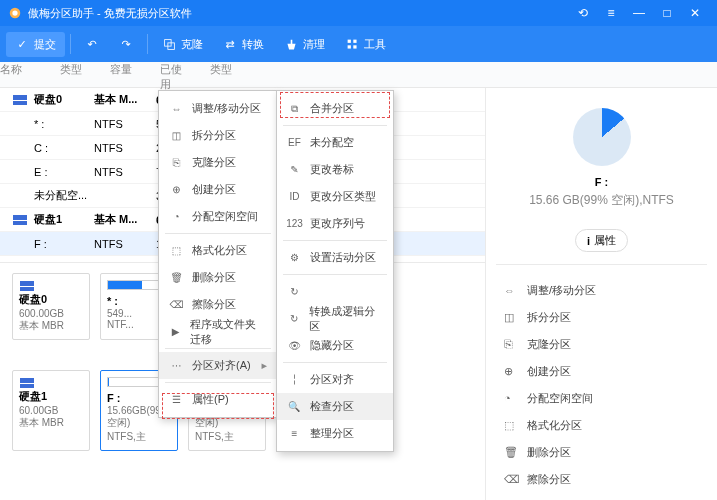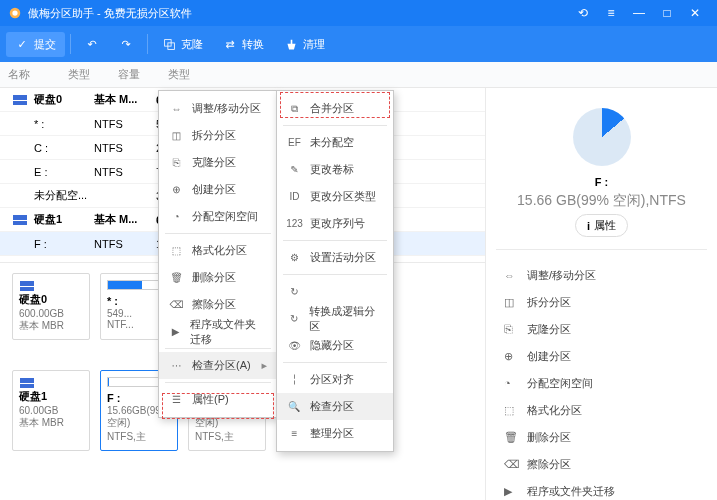--- a/index.html
+++ b/index.html
@@ -5,21 +5,21 @@
 *{margin:0;padding:0;box-sizing:border-box;font-family:"Microsoft YaHei",sans-serif;font-size:11px;-webkit-font-smoothing:antialiased}
 body{width:717px;height:500px;overflow:hidden;background:#fff;position:relative}
 .titlebar{height:26px;background:#1a7cf5;color:#fff;display:flex;align-items:center;padding:0 8px}
 .titlebar .title{flex:1;font-size:11px}
 .titlebar .winbtn{width:28px;text-align:center;font-size:12px;cursor:pointer}
 .toolbar{height:36px;background:#2a86f7;color:#fff;display:flex;align-items:center;padding:0 6px;gap:2px}
 .tb-btn{display:flex;align-items:center;gap:5px;padding:5px 9px;border-radius:3px;cursor:pointer;font-size:11px}
 .tb-btn.commit{background:#4b9bff}
 .tb-ico{width:14px;height:14px;display:inline-flex;align-items:center;justify-content:center}
 .tb-sep{width:1px;height:20px;background:rgba(255,255,255,.25);margin:0 3px}
-.colhead{height:26px;background:#fafbfc;border-bottom:1px solid #e8e8e8;display:flex;align-items:center;color:#888;padding-left:8px}
+.colhead{height:26px;background:#fafbfc;border-bottom:1px solid #e8e8e8;display:flex;align-items:flex-start;color:#888;padding-left:0}
 .colhead span{padding-right:24px}
 .main{display:flex;height:412px}
 .left{width:485px;position:relative}
 .right{width:232px;border-left:1px solid #eaeaea;padding:12px 10px}
 .disk-row{display:flex;align-items:center;height:24px;padding-left:12px;border-bottom:1px solid #f2f2f2}
 .disk-row.dsk{font-weight:600}
 .disk-row.sel{background:#e8f2ff}
 .dc-ico{width:22px;display:inline-flex}
 .dc-name{width:60px}
 .dc-type{width:62px}
@@ -36,21 +36,21 @@
 .menu2{left:276px;top:2px;width:118px}
 .mi{display:flex;align-items:center;height:27px;padding:0 10px;cursor:pointer;gap:8px;color:#444}
 .mi .mico{width:15px;height:15px;display:inline-flex;align-items:center;justify-content:center;color:#666;font-size:10px}
 .mi.hl{background:#f0f0f0}
 .mi.dis{color:#bbb}
 .msep{height:1px;background:#e5e5e5;margin:3px 6px}
 .redbox{position:absolute;border:1.5px dashed #e24a4a;pointer-events:none;z-index:60}
 .pie{width:58px;height:58px;border-radius:50%;margin:8px auto 10px;background:conic-gradient(#1a7cf5 0 50deg,#dbe8f5 50deg 360deg)}
 .rinfo{text-align:center}
 .rinfo .nm{font-weight:600;margin-bottom:4px}
-.rinfo .det{color:#888;font-size:14px;margin-bottom:4px}
+.rinfo .det{color:#888;font-size:12px;margin-bottom:20px}
 .propbtn{display:inline-flex;align-items:center;gap:4px;border:1px solid #ddd;border-radius:12px;padding:3px 11px;cursor:pointer;font-size:11px}
 .r-sep{height:1px;background:#eaeaea;margin:12px 0}
 .r-op{display:flex;align-items:center;gap:9px;height:27px;padding-left:8px;cursor:pointer;color:#444}
 .r-op .rico{width:14px;height:14px;color:#666}
 svg{display:block}
 </style>
 </head>
 <body>
 
 <div class="titlebar">
@@ -95,26 +95,38 @@
       <span>转换</span>
     </div>
   <div class="tb-btn">
       <span class="tb-ico">
         <svg width="13" height="13" viewBox="0 0 16 16">
           <path d="M3 7h10l-2 7H5z M7 2h2v5H7z" fill="#fff"></path>
         </svg>
       </span>
       <span>清理</span>
     </div>
+  <div class="tb-btn">
+      <span class="tb-ico">
+        <svg width="13" height="13" viewBox="0 0 16 16">
+          <rect x="2" y="2" width="4" height="4" fill="#fff"></rect>
+          <rect x="9" y="2" width="4" height="4" fill="#fff"></rect>
+          <rect x="2" y="9" width="4" height="4" fill="#fff"></rect>
+          <rect x="9" y="9" width="4" height="4" fill="#fff"></rect>
+        </svg>
+      </span>
+      <span>工具</span>
+    </div>
 </div>
 
 <div class="colhead">
   <span style="width:60px">名称</span>
   <span style="width:50px">类型</span>
   <span style="width:50px">容量</span>
+  <span style="width:50px">已使用</span>
   <span>类型</span>
 </div>
 
 <div class="main">
   <div class="left">
     <div id="rows">
         <div class="disk-row dsk">
           <span class="dc-ico">
             <svg width="16" height="12" viewBox="0 0 16 12">
               <rect x="1" y="1" width="14" height="5" fill="#3a6bd6"></rect>
@@ -267,21 +279,21 @@
             <span class="mico">⌫</span>
             <span>擦除分区</span>
           </div>
           <div class="mi">
             <span class="mico">▶</span>
             <span>程序或文件夹迁移</span>
           </div>
           <div class="msep"></div>
           <div class="mi hl">
             <span class="mico">⋯</span>
-            <span>检查分区(A)</span>
+            <span>分区对齐(A)</span>
             <span style="margin-left:auto;color:#888">▸</span>
           </div>
           <div class="msep"></div>
           <div class="mi">
             <span class="mico">☰</span>
             <span>属性(P)</span>
           </div>
         </div>
     </div>
 

